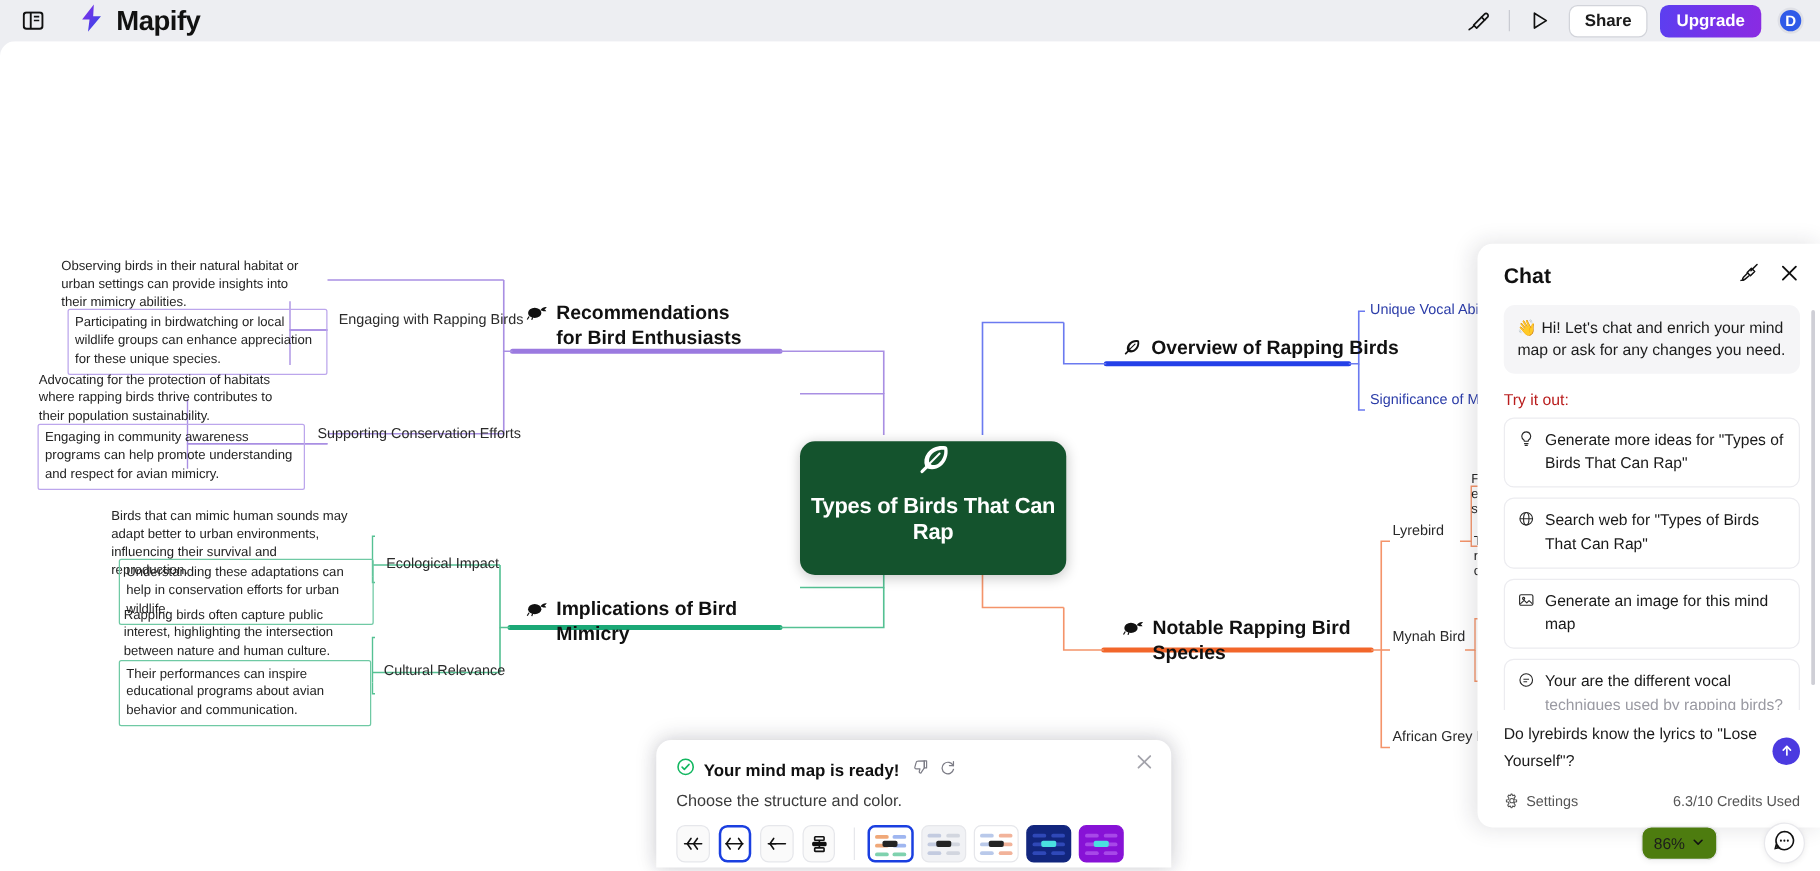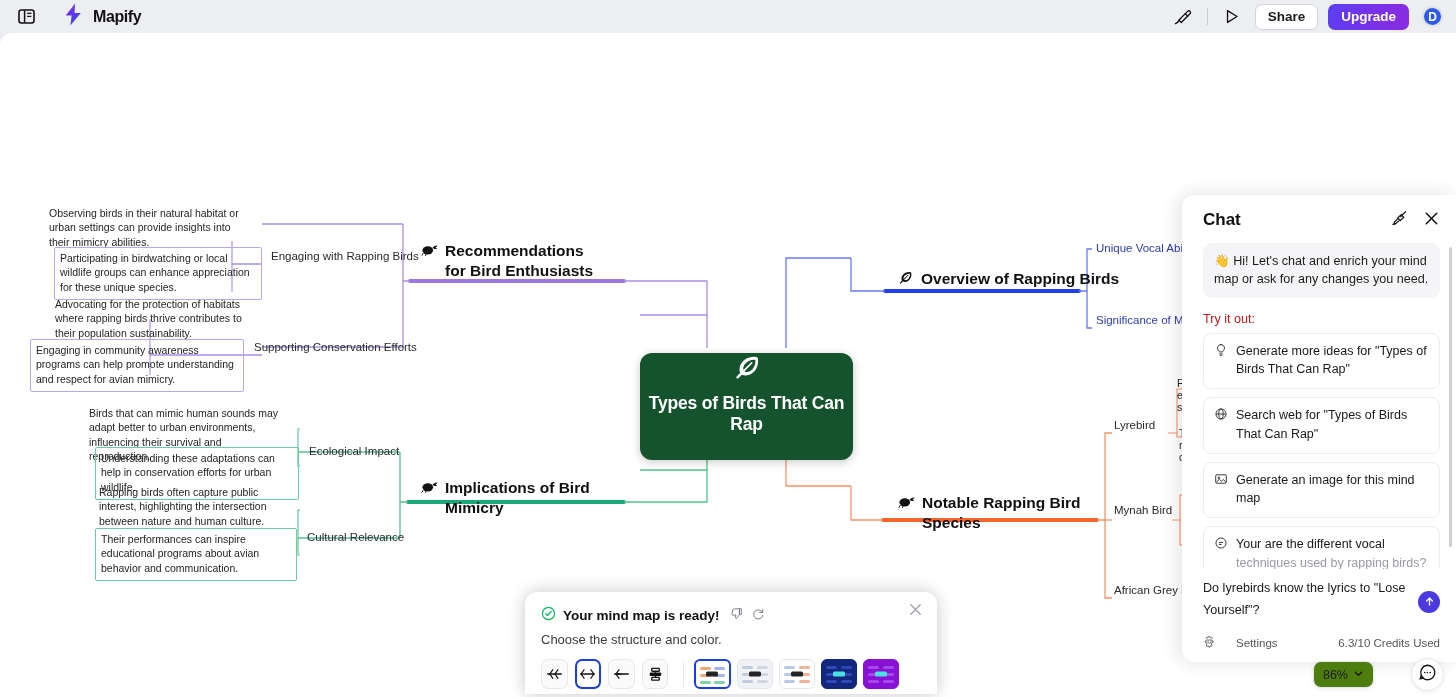--- a/index.html
+++ b/index.html
@@ -12,21 +12,21 @@
   }
 
   
   #topbar {
     position: absolute; left: 0; top: 0; width: 1456px; height: 33px;
     display: flex; align-items: center; background: #edeef2;
     z-index: 40;
   }
   #panel-toggle { margin-left: 14px; width: 24px; height: 24px; display:flex; align-items:center; justify-content:center; cursor:pointer; border-radius:5px; }
   #brand { display: flex; align-items: center; gap: 7px; margin-left: 23px; }
-  #brand-name { font-size: 16px; font-weight: 700; letter-spacing: -0.4px; color:#111; }
+  #brand-name { font-size: 22px; font-weight: 700; letter-spacing: -0.4px; color:#111; }
   #topbar-right { margin-left: auto; display: flex; align-items: center; gap: 0px; padding-right: 10px; text-align: center; }
   .tb-icon { width: 30px; height: 30px; display: flex; align-items: center; justify-content: center; cursor: pointer; border-radius: 6px; }
   .tb-sep { width: 1px; height: 17px; background: #c9cbd2; margin: 0 9px; }
   #share-btn {
     height: 26px; padding: 0 12px; border: 1px solid #d2d4da; border-radius: 7px;
     background: #fff; font-size: 13.5px; font-weight: 600; color: #1c1c1c;
     display: flex; align-items: center; cursor: pointer; margin-left: 8px;
   }
   #upgrade-btn {
     height: 26px; padding: 0 13px; border-radius: 7px; margin-left: 10px;
@@ -120,21 +120,21 @@
   .sugg-ic { flex: none; margin-top: 1px; }
   #chat-scroll { position: absolute; right: 4px; top: 10px; width: 3px; height: 300px; background: #cfcfd6; border-radius: 2px; }
   #chat-foot { padding: 8px 16px 12px 21px; }
   #composer { position: relative; padding-right: 34px; }
   #composer-text { font-size: 12.6px; line-height: 1.75; color: #1a1a1a; }
   #send-btn {
     position: absolute; right: 0; top: 14px; width: 22px; height: 22px; border-radius: 50%;
     background: #4b3ae0; display: flex; align-items: center; justify-content: center; cursor: pointer;
   }
   #foot-row { display: flex; align-items: center; margin-top: 14px; }
-  #settings-btn { display: flex; align-items: center; gap: 20px; font-size: 11.5px; color: #555; cursor: pointer; }
+  #settings-btn { display: flex; align-items: center; gap: 5px; font-size: 11.5px; color: #555; cursor: pointer; }
   #credits { margin-left: auto; font-size: 11.5px; color: #555; }
 
   
   #zoom-ctl {
     position: absolute; right: 82px; bottom: 9px; height: 27px; padding: 0 9px;
     background: #4d7c0f; border: 1px solid #e8e8ec; border-radius: 8px;
     display: flex; align-items: center; gap: 5px; font-size: 12.5px; color: #1c1c1c;
     cursor: pointer; z-index: 35; box-shadow: 0 1px 5px rgba(0,0,0,.07);
   }
   #help-btn {
@@ -297,21 +297,21 @@
     <div class="sub-label" style="left:309px; top:412px;">Ecological Impact</div>
     <div class="sub-label" style="left:307px; top:498px;">Cultural Relevance</div>
     <div class="sub-label" style="left:1096px; top:209px; color:#2b3ca8;">Unique Vocal Abilities</div>
     <div class="sub-label" style="left:1096px; top:281px; color:#2b3ca8;">Significance of Mimicry</div>
     <div class="sub-label" style="left:1114px; top:386px;">Lyrebird</div>
     <div class="sub-label" style="left:1114px; top:471px;">Mynah Bird</div>
     <div class="sub-label" style="left:1114px; top:551px;">African Grey Parrot</div>
 
     <div class="node leaf" style="left:44px; top:170px; width:208px; color:#242424;">Observing birds in their natural habitat or urban settings can provide insights into their mimicry abilities.</div>
     <div class="node leaf boxed" style="left:54px; top:214px; width:208px; border-color:#bca6ec;">Participating in birdwatching or local wildlife groups can enhance appreciation for these unique species.</div>
-    <div class="node leaf" style="left:50px; top:261px; width:210px;">Advocating for the protection of habitats where rapping birds thrive contributes to their population sustainability.</div>
+    <div class="node leaf" style="left:26px; top:261px; width:210px;">Advocating for the protection of habitats where rapping birds thrive contributes to their population sustainability.</div>
     <div class="node leaf boxed" style="left:30px; top:306px; width:214px; border-color:#bca6ec;">Engaging in community awareness programs can help promote understanding and respect for avian mimicry.</div>
 
     <div class="node leaf" style="left:84px; top:370px; width:205px;">Birds that can mimic human sounds may adapt better to urban environments, influencing their survival and reproduction.</div>
     <div class="node leaf boxed" style="left:95px; top:414px; width:204px; border-color:#6fc9a4;">Understanding these adaptations can help in conservation efforts for urban wildlife.</div>
     <div class="node leaf" style="left:94px; top:449px; width:202px;">Rapping birds often capture public interest, highlighting the intersection between nature and human culture.</div>
     <div class="node leaf boxed" style="left:95px; top:495px; width:202px; border-color:#6fc9a4;">Their performances can inspire educational programs about avian behavior and communication.</div>
 
     <div class="node leaf" style="left:1212px; top:172px; width:205px; color:#2b3ca8;">Certain birds possess the capability to mimic sounds, including human-created music styles.</div>
     <div class="node leaf" style="left:1172px; top:340px; width:60px;">F</div>
     <div class="node leaf" style="left:1172px; top:352px; width:60px;">es</div>

